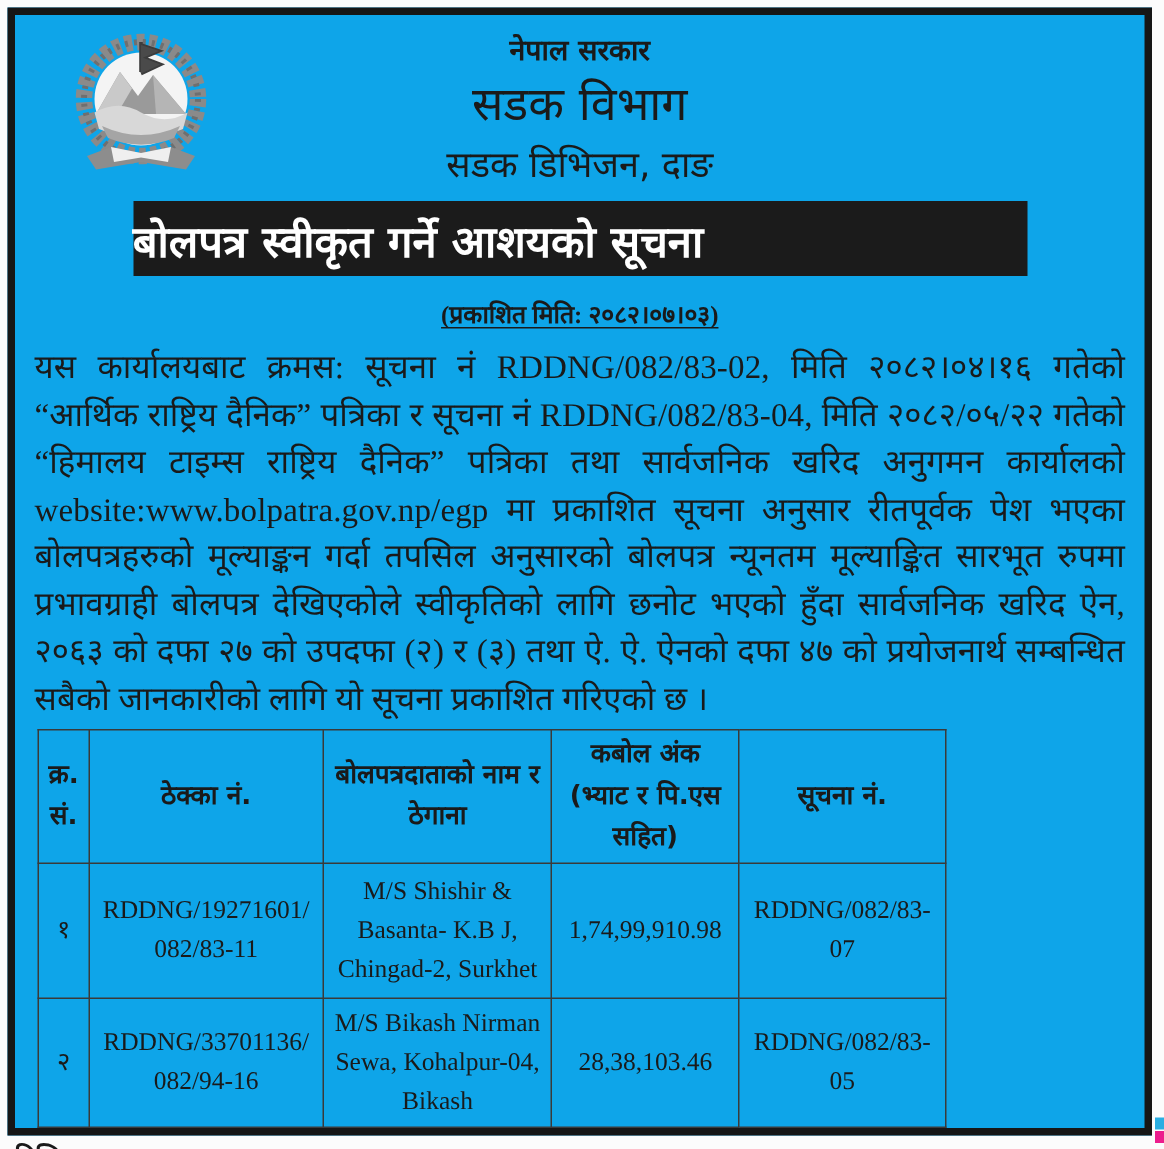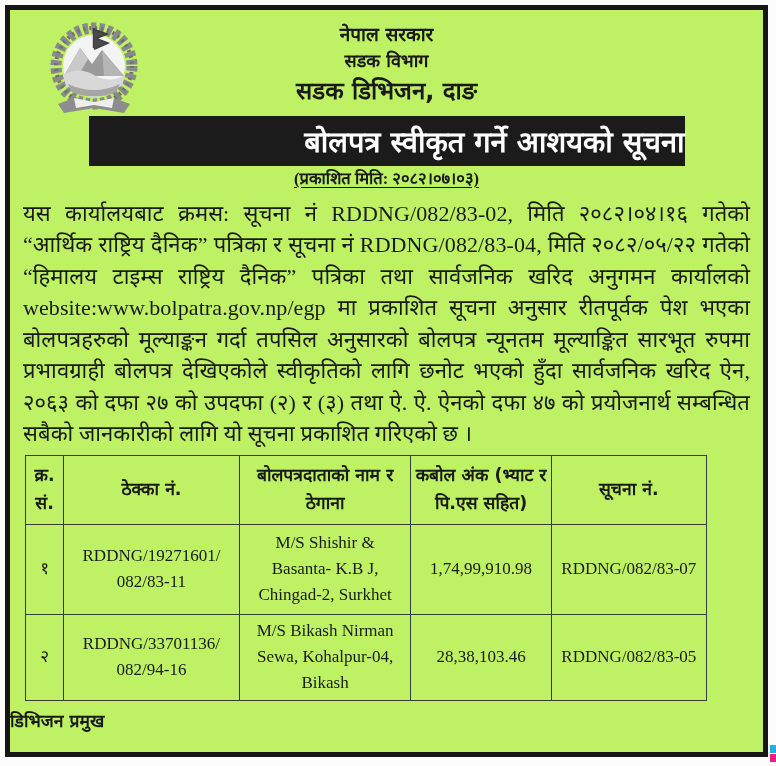--- a/index.html
+++ b/index.html
@@ -1,41 +1,41 @@
 <!DOCTYPE html>
 <html><head>
 <meta charset="utf-8">
 <style>
   html,body{margin:0;padding:0;background:#fdfdfd;}
   .canvas{position:relative;width:776px;height:766px;background:#fcfcfc;overflow:hidden;
           font-family:"Liberation Serif","DejaVu Serif",serif;color:#1a1a1a;}
   .doc{position:absolute;left:5px;top:5px;width:763px;height:752px;border:5px solid #161616;
-       background:#bef264;box-sizing:border-box;}
+       background:#0ea5e9;box-sizing:border-box;}
 
   
   .emblem{position:absolute;left:34px;top:8px;width:100px;height:108px;}
   .hdr{width:100%;text-align:center;font-family:"DejaVu Sans","Liberation Sans",sans-serif;}
   .hdr .l1{padding-top:12px;font-size:19px;font-weight:700;line-height:1.35;}
   .hdr .l2{font-size:27px;font-weight:700;line-height:1.45;}
-  .hdr .l3{font-size:18px;font-weight:700;line-height:1.45;}
+  .hdr .l3{font-size:31px;font-weight:400;line-height:1.45;}
   .hdr .l4{font-size:24px;font-weight:700;line-height:1.5;}
-  .hdr .l5{font-size:24px;font-weight:700;line-height:1.45;}
+  .hdr .l5{font-size:24px;font-weight:400;line-height:1.45;}
 
   .banner{margin:7px auto 0 auto;width:596px;height:50px;background:#1b1b1b;color:#fff;
-          display:flex;align-items:center;justify-content:flex-end;
+          display:flex;align-items:center;justify-content:flex-start;
           font-family:"DejaVu Sans","Liberation Sans",sans-serif;font-size:29px;font-weight:700;}
 
-  .pubdate{text-align:center;font-size:16.5px;font-weight:700;}
+  .pubdate{margin-top:13px;text-align:center;font-size:16.5px;font-weight:700;}
   .pubdate span{text-decoration:underline;text-underline-offset:3px;}
 
   .bodytext{margin:9px 13px 0 13px;font-size:22px;line-height:31.5px;text-align:justify;
             letter-spacing:0.1px;}
 
   
-  table.tbl{border-collapse:collapse;margin:5px 12px 0 15px;width:682px;table-layout:fixed;}
+  table.tbl{border-collapse:collapse;margin:5px 12px 0 15px;width:606px;table-layout:fixed;}
   .tbl th,.tbl td{border:1.6px solid #3a3a3a;text-align:center;vertical-align:middle;
                   padding:3px 4px;font-size:17px;line-height:1.55;}
   .tbl th{font-family:"DejaVu Sans","Liberation Sans",sans-serif;font-weight:700;height:62px;
           font-size:17.5px;}
   .tbl td{font-family:"Liberation Serif","DejaVu Serif",serif;}
   .tbl tr.r1 td{height:83px;}
   .tbl tr.r2 td{height:78px;}
   .c-sn{width:5.6%;}
   .c-contract{width:25.8%;}
   .c-bidder{width:25.2%;}

